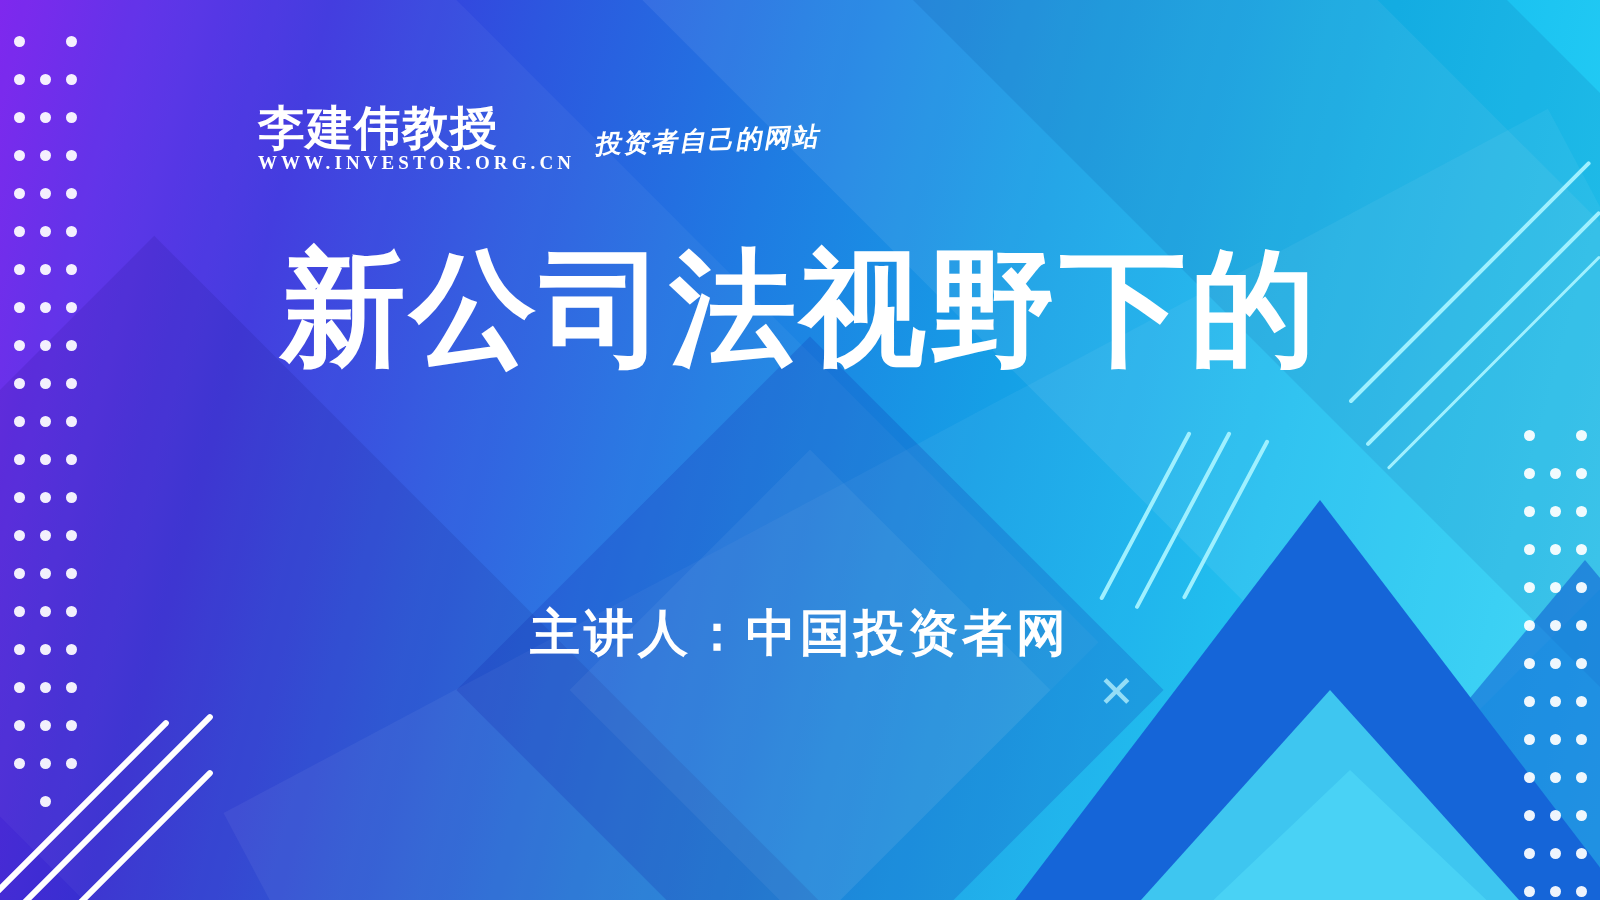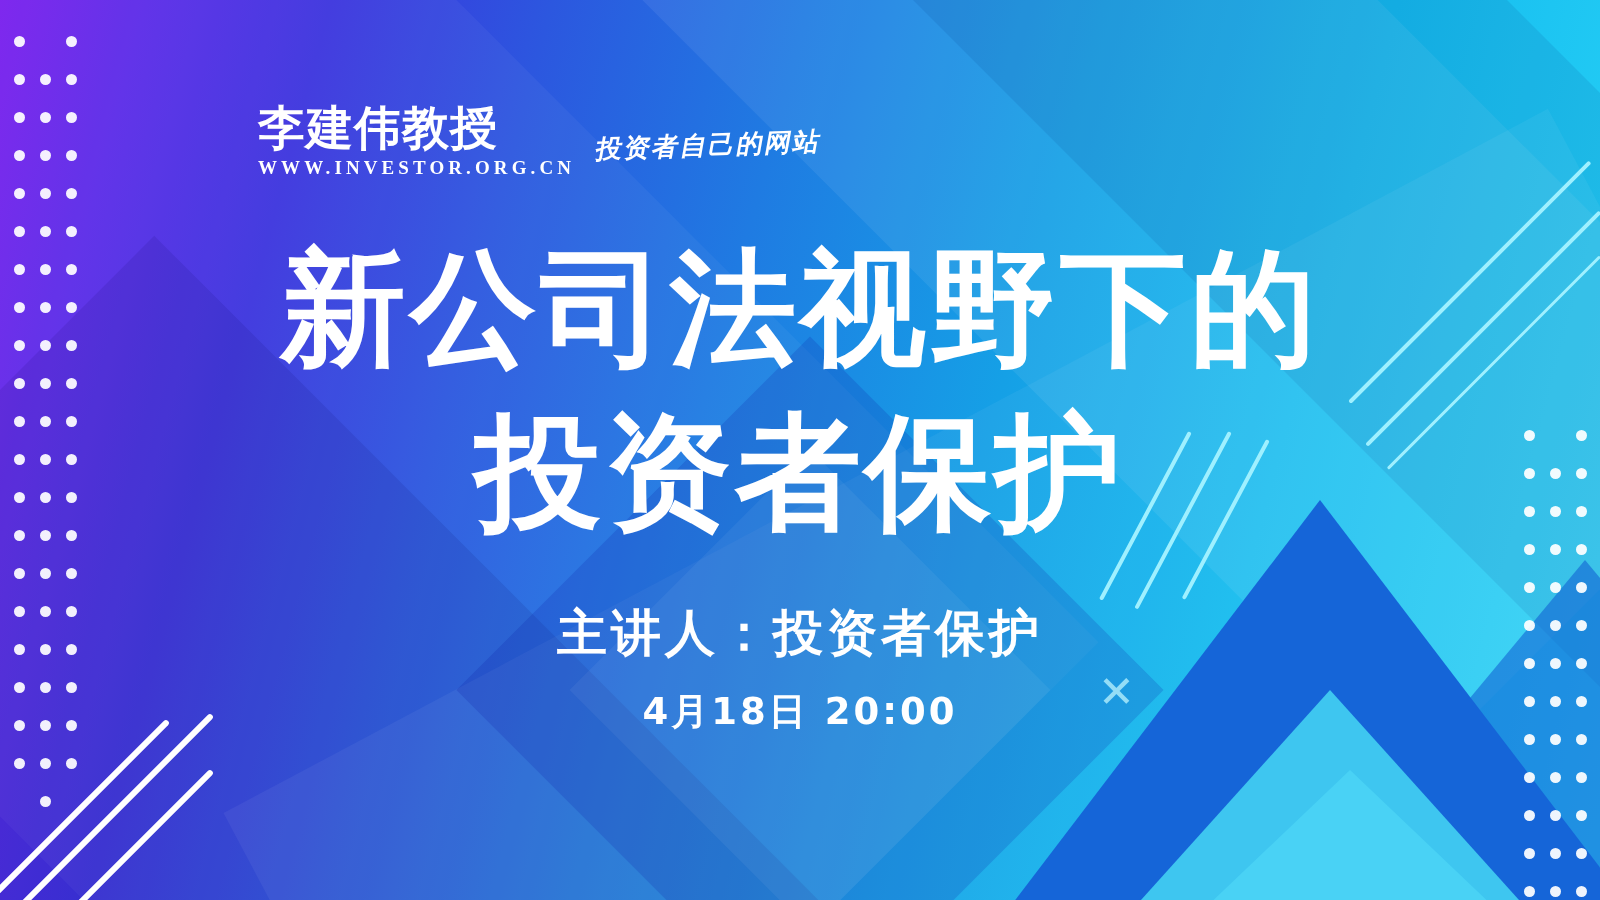--- a/index.html
+++ b/index.html
@@ -151,21 +151,20 @@
   .logo-cn {
     font-family: "DejaVu Sans", "Liberation Sans", sans-serif;
     font-size: 47px;
     font-weight: 700;
     color: #ffffff;
     letter-spacing: 1px;
     line-height: 1.02;
     white-space: nowrap;
   }
   .logo-url {
-    margin-top: 5px;
     font-family: "Liberation Serif", "DejaVu Serif", serif;
     font-size: 19px;
     font-weight: 700;
     color: #ffffff;
     letter-spacing: 4.1px;
     white-space: nowrap;
     text-align: center;
   }
   .logo-tagline {
     font-family: "DejaVu Sans", "Liberation Sans", sans-serif;
@@ -361,21 +360,19 @@
     <div class="logo-block">
       <div class="logo-main">
         <div class="logo-cn">李建伟教授</div>
         <div class="logo-url">WWW.INVESTOR.ORG.CN</div>
       </div>
       <div class="logo-tagline">投资者自己的网站</div>
     </div>
 
     <div class="title-block">
       <div class="title-line">新公司法视野下的</div>
-      <div class="title-line">投资者保护</div>
     </div>
 
-    <div class="speaker">主讲人：投资者保护</div>
-
-    <div class="datetime">4月18日 20:00</div>
+    <div class="speaker">主讲人：中国投资者网</div>
+
 
   </div>
 </div>
 
 </body></html>

